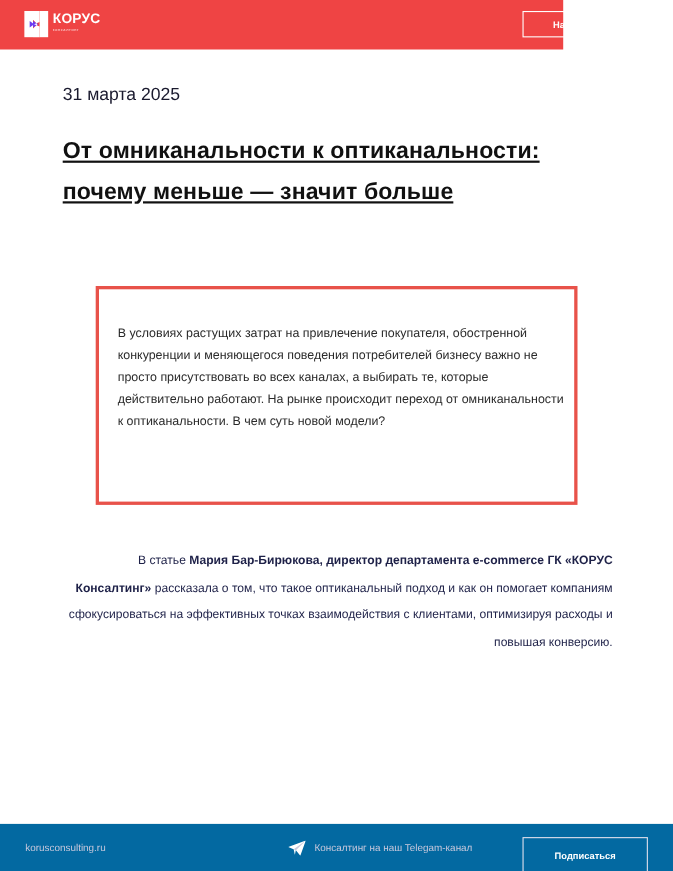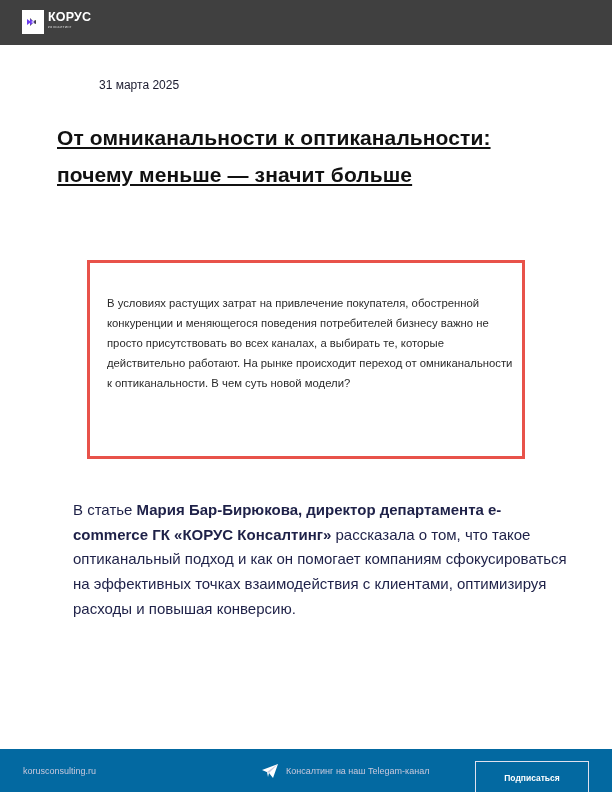--- a/index.html
+++ b/index.html
@@ -1,62 +1,62 @@
 <!DOCTYPE html>
 <html><head>
   <meta charset="utf-8">
   <style>
     * { box-sizing: border-box; margin: 0; padding: 0; }
     html, body { width: 612px; height: 792px; background: #ffffff; overflow: hidden; }
     body { font-family: "Liberation Sans", "DejaVu Sans", sans-serif; position: relative; color: #1a1a1a; }
 
     .header {
-      position: absolute; left: 0; top: 0; width: 612px; height: 45px;
-      background: #404040;
+      position: absolute; left: 0; top: 0; width: 512px; height: 45px;
+      background: #ef4444;
       padding-left: 35px;
     }
     .logo { position: absolute; left: 22px; top: 10px; display: flex; align-items: flex-start; }
     .logo-mark { width: 22px; height: 24px; position: relative; }
     .logo-mark svg { display: block; }
     .logo-text { margin-left: 4px; display: flex; flex-direction: column; }
     .logo-name { color: #ffffff; font-weight: bold; font-size: 12.5px; letter-spacing: 0.2px; line-height: 14px; }
     .logo-sub { color: #ffffff; font-size: 3.5px; letter-spacing: 0.6px; line-height: 5px; opacity: 0.85; margin-top: 1px; }
 
     .write-btn {
       position: absolute; left: 475px; top: 10px; width: 114px; height: 24px;
       border: 1px solid #ffffff; background: transparent;
       color: #ffffff; font-size: 8.5px; font-weight: bold;
       display: flex; align-items: center; justify-content: center;
       font-family: "Liberation Sans", sans-serif;
     }
 
     .date {
       position: absolute; left: 57px; top: 78px;
-      font-size: 12px; color: #1a1a2e; margin-left: 42px;
+      font-size: 16px; color: #1a1a2e;
     }
 
     .title {
       position: absolute; left: 57px; top: 120px; width: 490px;
       font-size: 21px; font-weight: bold; line-height: 36.5px; color: #111111;
       letter-spacing: 0.1px;
       text-decoration: underline;
     }
 
     .callout {
       position: absolute; left: 87px; top: 260px; width: 438px; height: 199px;
       border: 3px solid #e8524a; background: #ffffff; padding-left: 23px;
     }
     .callout-text {
       position: absolute; left: 17px; top: 30px; width: 410px;
       font-size: 11.3px; line-height: 20px; color: #2a2a2a;
     }
 
     .body-text {
-      position: absolute; left: 73px; top: 498px; width: 500px;
-      font-size: 15px; line-height: 24.7px; color: #1e2148;
+      position: absolute; left: 57px; top: 498px; width: 500px;
+      font-size: 11px; line-height: 24.7px; color: #1e2148; text-align: right;
     }
     .body-text b { font-weight: bold; color: #1e2148; }
 
     .footer {
       position: absolute; left: 0; top: 749px; width: 612px; height: 46px;
       background: #0369a1;
     }
     .footer-site {
       position: absolute; left: 23px; top: 17px;
       font-size: 9px; color: #c8c8dc;
@@ -86,20 +86,21 @@
         <polygon points="8,9 13,12 8,15" fill="#6c3cf0"></polygon>
         <polygon points="8,0 14,0 14,10 9,12 14,14 14,24 8,24 8,16 12,12 8,8" fill="#ffffff"></polygon>
         <polygon points="5,9 9,12 5,15" fill="#6c3cf0"></polygon>
       </svg>
     </div>
     <div class="logo-text">
       <span class="logo-name">КОРУС</span>
       <span class="logo-sub">консалтинг</span>
     </div>
   </div>
+  <button class="write-btn">Написать нам</button>
 </header>
 
 <main>
   <div class="date">31 марта 2025</div>
   <h1 class="title">От омниканальности к оптиканальности: почему меньше — значит больше</h1>
 
   <section class="callout">
     <p class="callout-text">В условиях растущих затрат на привлечение покупателя, обостренной конкуренции и меняющегося поведения потребителей бизнесу важно не просто присутствовать во всех каналах, а выбирать те, которые действительно работают. На рынке происходит переход от омниканальности к оптиканальности. В чем суть новой модели?</p>
   </section>
 

